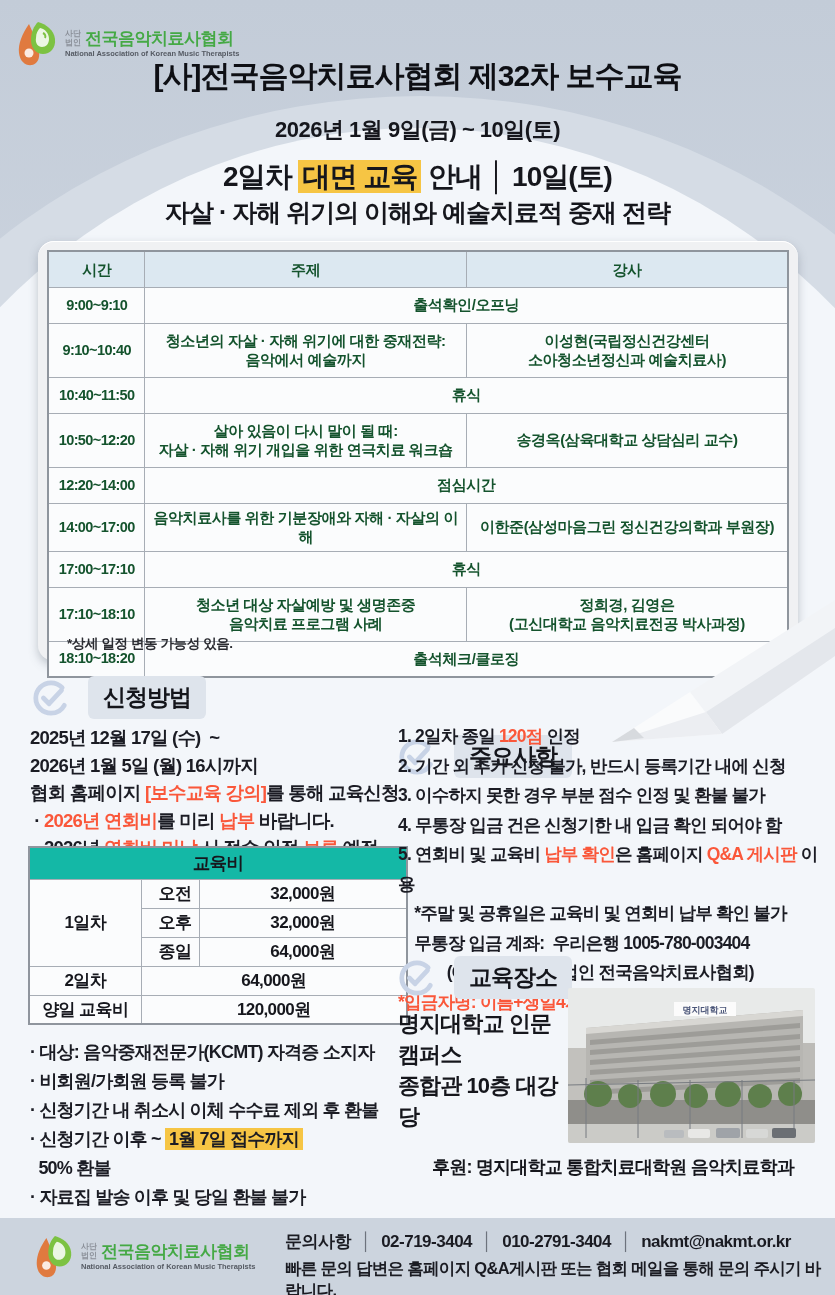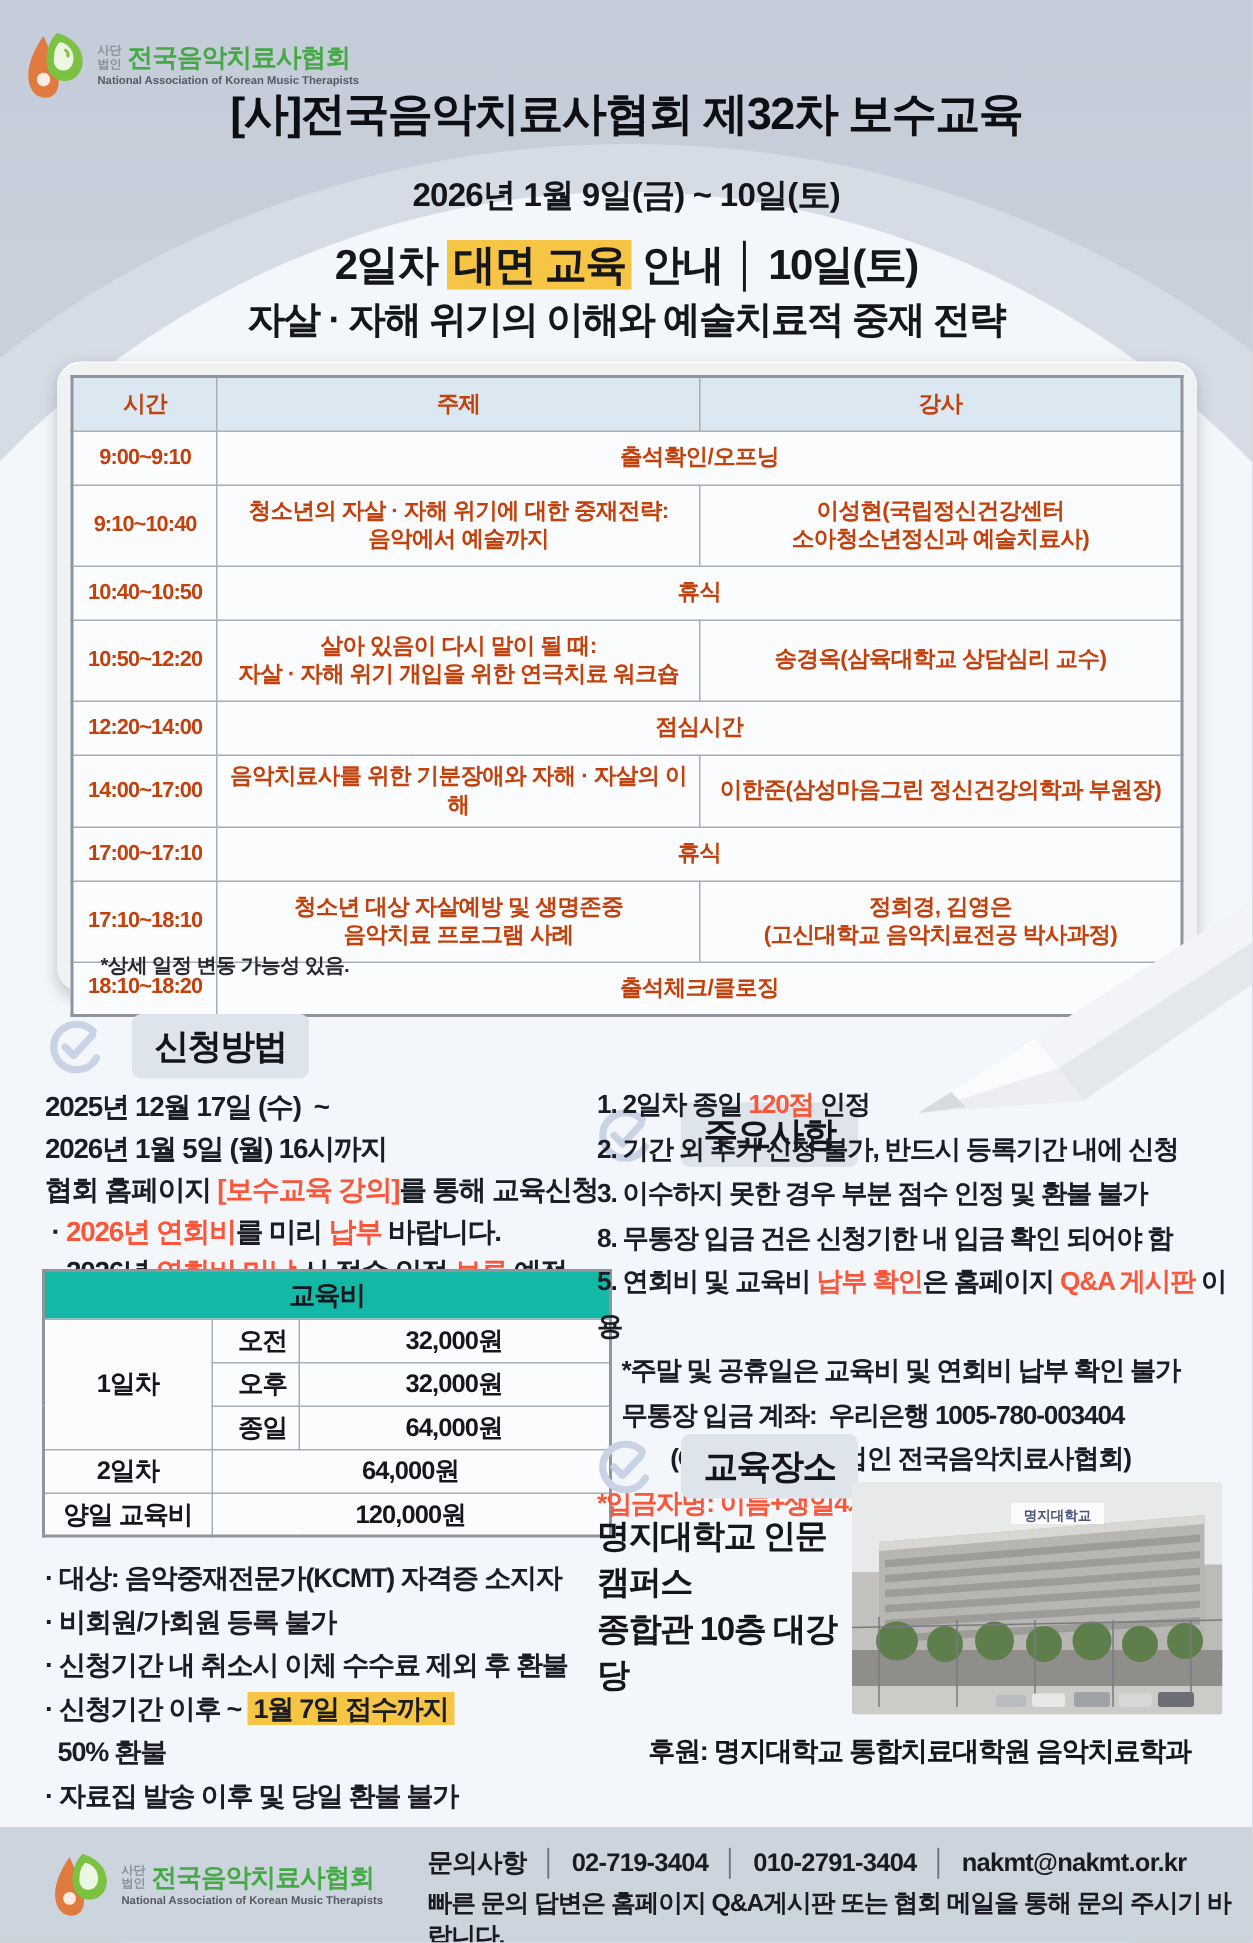--- a/index.html
+++ b/index.html
@@ -37,21 +37,21 @@
            font-size:25px; font-weight:800; letter-spacing:-1px; }
   .hl { background:#f6c544; padding:1px 4px; }
 
   
   .sched-card { position:absolute; top:241px; left:38px; width:760px; height:420px;
                 background:#f0f1f3; border-radius:16px;
                 box-shadow:0 4px 10px rgba(90,100,115,.35), inset 0 1px 0 #fff; }
   table.sched { position:absolute; top:9px; left:9px; width:742px; border-collapse:collapse;
                 background:#fbfcfd; font-size:15px; letter-spacing:-0.4px; }
   table.sched th, table.sched td { border:1px solid #a7adb5; text-align:center;
-                vertical-align:middle; padding:4px 4px; font-weight:600; color:#c2410c;
+                vertical-align:middle; padding:4px 4px; font-weight:600; color:#14532d;
                 white-space:pre-line; line-height:1.3; }
   table.sched { border:2px solid #8f959d; }
   table.sched th { background:#dce8f1; height:36px; font-weight:700; }
   td.c-time { width:97px; font-size:14.5px; letter-spacing:-0.6px; }
   td.c-topic { width:322px; }
   td.c-speaker { width:322px; }
   tr.r1 td { height:36px; }
   tr.r2 td { height:54px; }
   .sched-note { position:absolute; left:14px; bottom:8px; font-size:13.5px; font-weight:600;
                 color:#2a2b31; letter-spacing:-0.4px;margin-left:15px; }
@@ -152,21 +152,21 @@
               <td colspan="2">출석확인/오프닝</td>
             </tr>
             <tr class="r2">
               <td class="c-time">9:10~10:40</td>
               <td class="c-topic">청소년의 자살 · 자해 위기에 대한 중재전략:
 음악에서 예술까지</td>
               <td class="c-speaker">이성현(국립정신건강센터
 소아청소년정신과 예술치료사)</td>
             </tr>
             <tr class="r1">
-              <td class="c-time">10:40~10:50</td>
+              <td class="c-time">10:40~11:50</td>
               <td colspan="2">휴식</td>
             </tr>
             <tr class="r2">
               <td class="c-time">10:50~12:20</td>
               <td class="c-topic">살아 있음이 다시 말이 될 때:
 자살 · 자해 위기 개입을 위한 연극치료 워크숍</td>
               <td class="c-speaker">송경옥(삼육대학교 상담심리 교수)</td>
             </tr>
             <tr class="r1">
               <td class="c-time">12:20~14:00</td>
@@ -264,21 +264,21 @@
       <svg class="check-ic" viewBox="0 0 40 40">
         <circle cx="20" cy="20" r="16" fill="none" stroke="#c8d3e6" stroke-width="5" stroke-dasharray="80 21" stroke-dashoffset="-8" stroke-linecap="round"></circle>
         <path d="M12 20 l6 6 l13 -14" fill="none" stroke="#c8d3e6" stroke-width="5" stroke-linecap="round" stroke-linejoin="round"></path>
       </svg>
       <span class="sec-badge">주요사항</span>
     </div>
     <div class="tblock notes-lines">
         <div class="tline"><span>1. 2일차 종일 </span><span class="accent">120점</span><span> 인정</span></div>
         <div class="tline"><span>2. 기간 외 추가 신청 불가, 반드시 등록기간 내에 신청</span></div>
         <div class="tline"><span>3. 이수하지 못한 경우 부분 점수 인정 및 환불 불가</span></div>
-        <div class="tline"><span>8. 무통장 입금 건은 신청기한 내 입금 확인 되어야 함</span></div>
+        <div class="tline"><span>4. 무통장 입금 건은 신청기한 내 입금 확인 되어야 함</span></div>
         <div class="tline"><span>5. 연회비 및 교육비 </span><span class="accent">납부 확인</span><span>은 홈페이지 </span><span class="accent">Q&amp;A 게시판</span><span> 이용</span></div>
         <div class="tline"><span>    *주말 및 공휴일은 교육비 및 연회비 납부 확인 불가</span></div>
         <div class="tline"><span>    무통장 입금 계좌:  우리은행 1005-780-003404</span></div>
         <div class="tline"><span>            (예금주명: 사단법인 전국음악치료사협회)</span></div>
         <div class="tline"><span class="accent">*입금자명: 이름+생일4자리</span></div>
       </div>
 
     <div class="sec-head" style="top:956px; left:398px;">
       <svg class="check-ic" viewBox="0 0 40 40">
         <circle cx="20" cy="20" r="16" fill="none" stroke="#c8d3e6" stroke-width="5" stroke-dasharray="80 21" stroke-dashoffset="-8" stroke-linecap="round"></circle>

